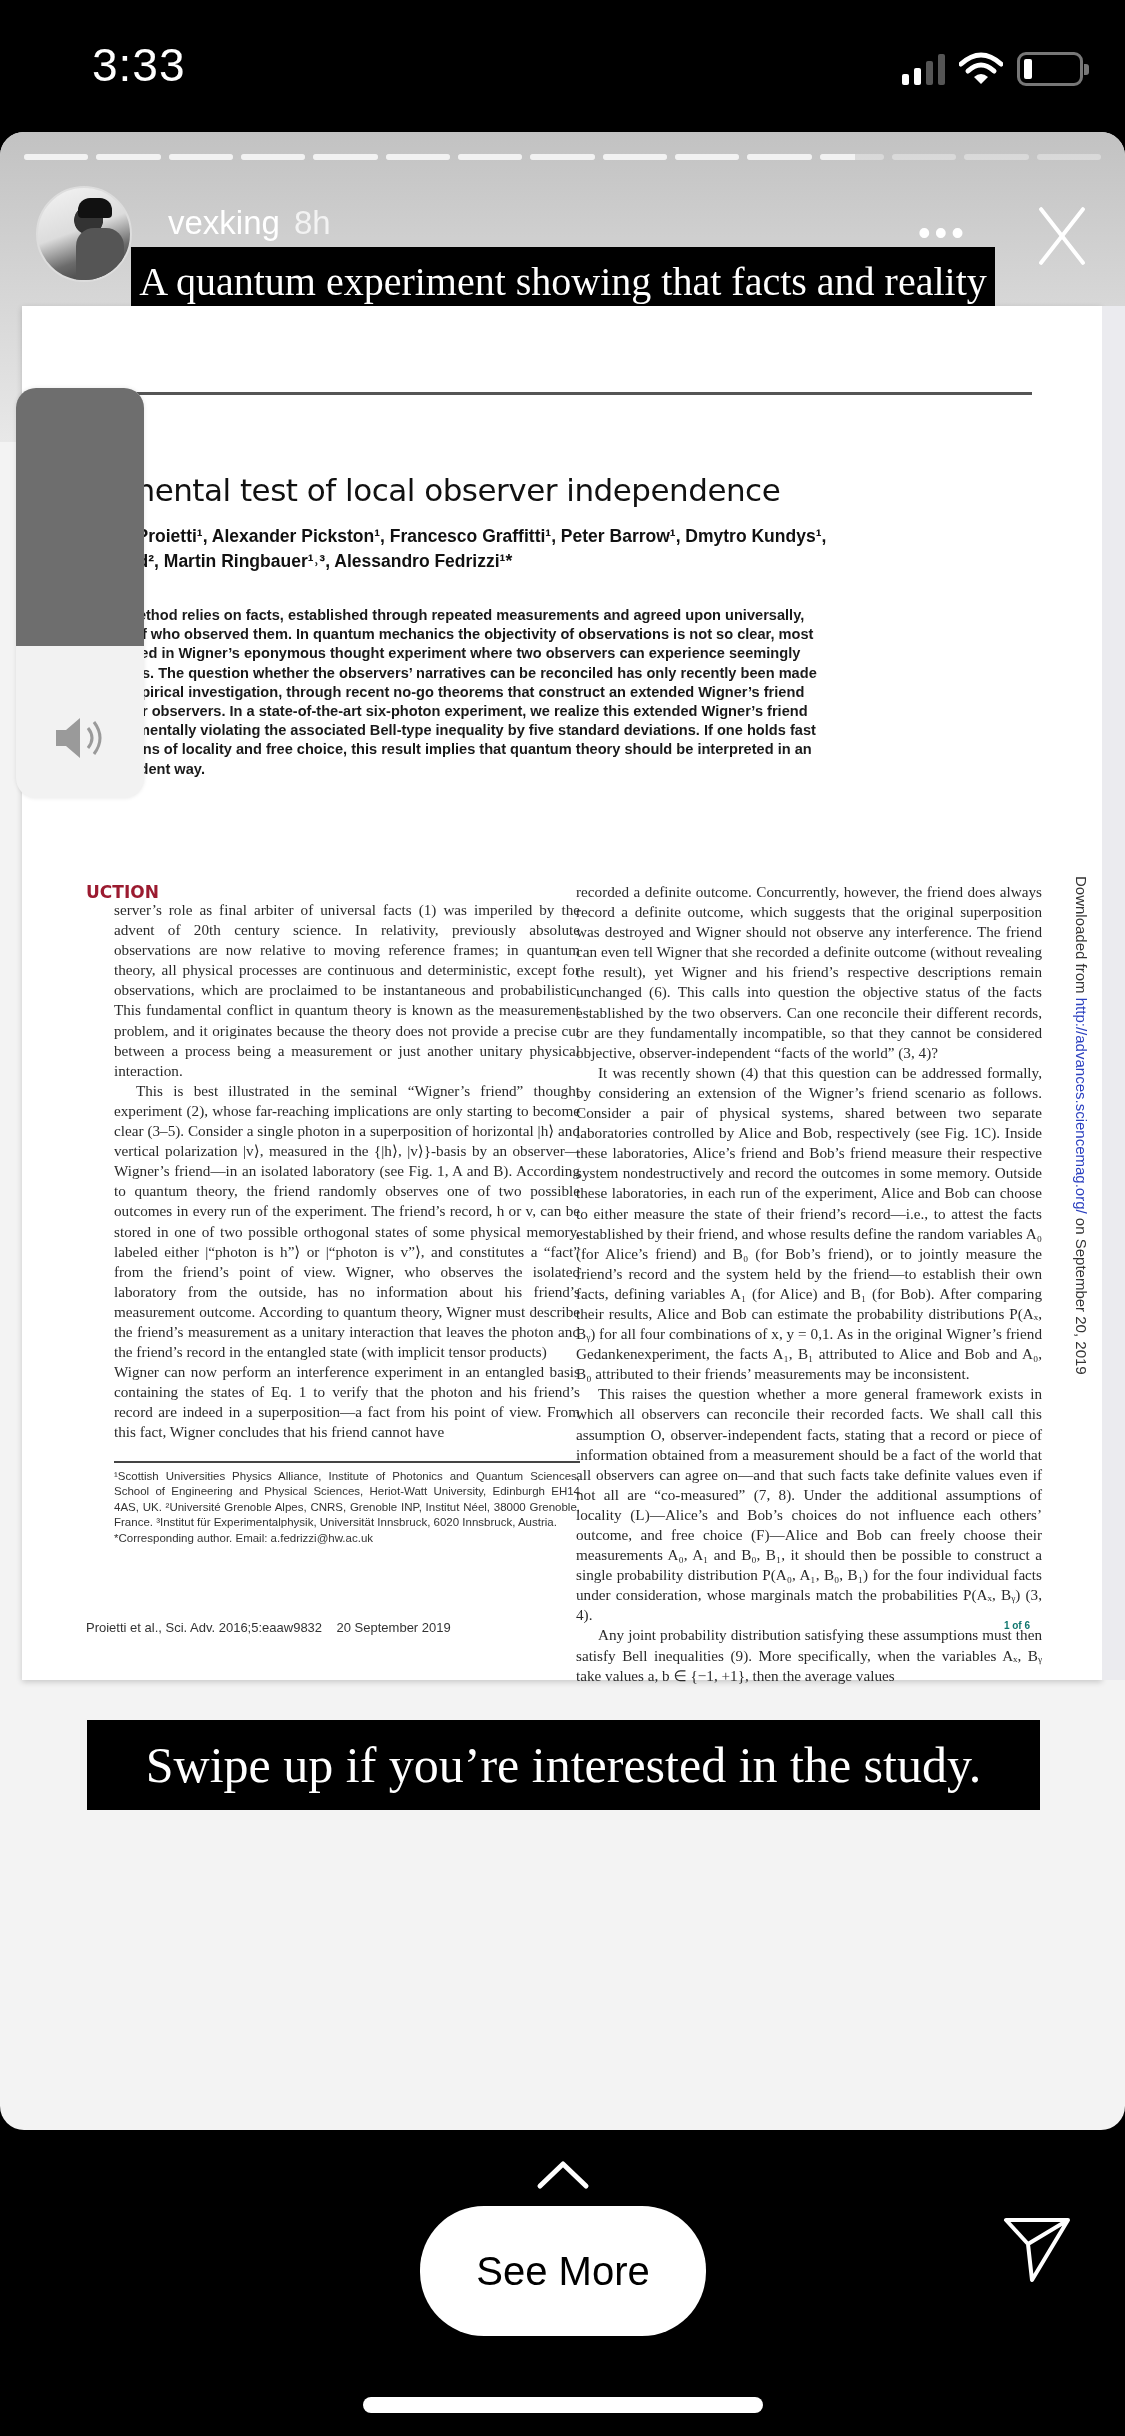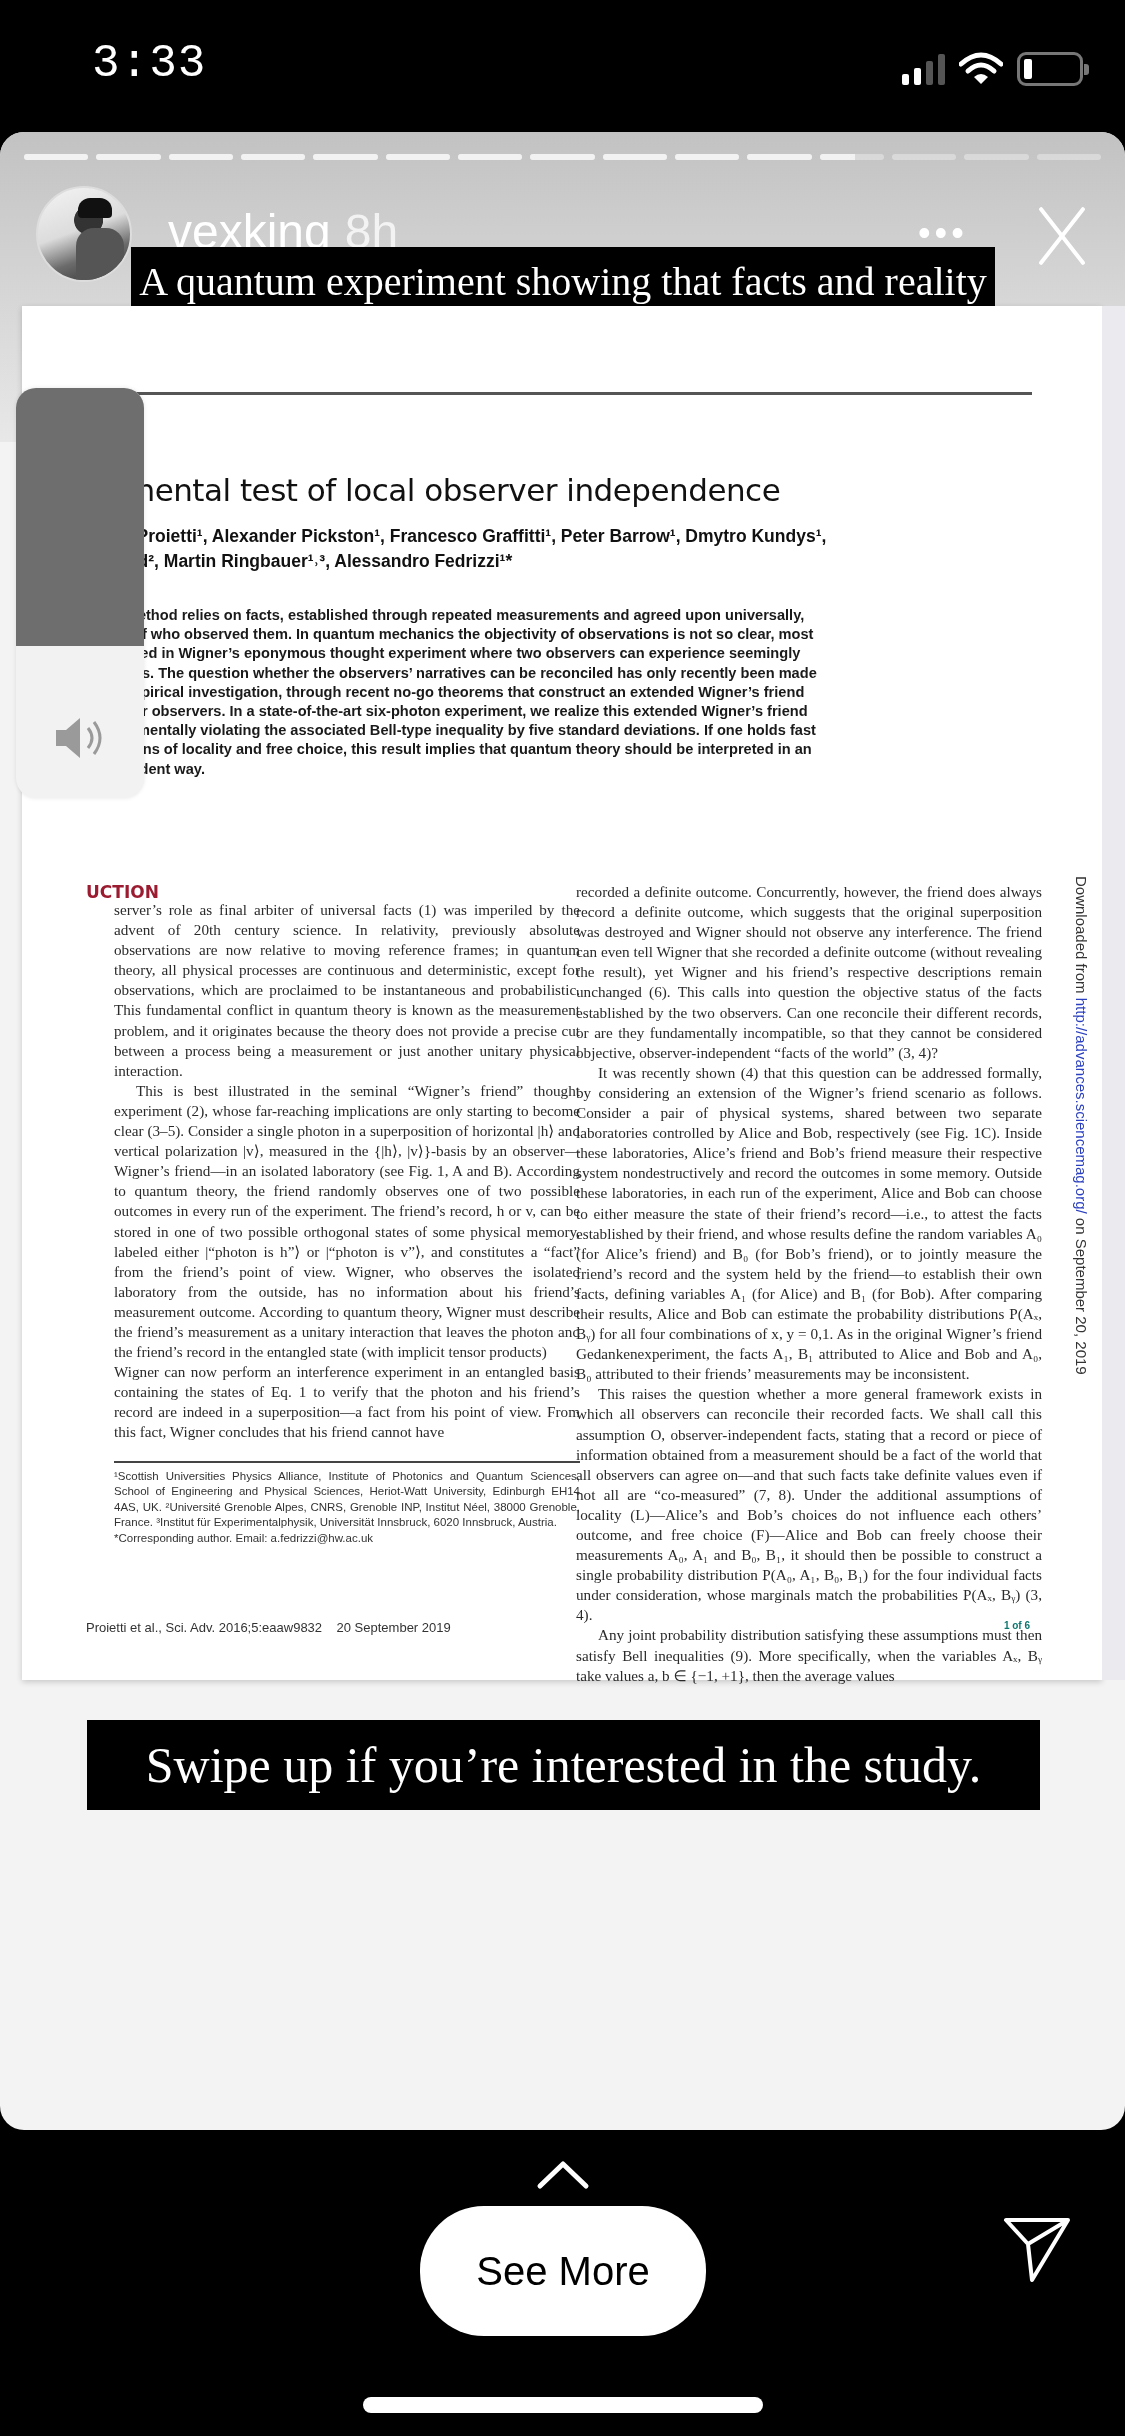--- a/index.html
+++ b/index.html
@@ -1,40 +1,40 @@
 <!DOCTYPE html>
 <html><head>
 <meta charset="utf-8">
 <style>
   * { box-sizing: border-box; margin: 0; padding: 0; }
   html, body { width: 1125px; height: 2436px; background: #000; overflow: hidden; }
   body { position: relative; font-family: "Liberation Sans", sans-serif; }
 
   
   .status-bar { position: absolute; left: 0; top: 0; width: 1125px; height: 130px; }
-  .status-time { position: absolute; left: 92px; top: 38px; color: #fff; font-size: 46px; font-weight: 500; letter-spacing: 1px; font-family: Liberation Mono, monospace; }
+  .status-time { position: absolute; left: 92px; top: 38px; color: #fff; font-size: 46px; font-weight: 500; letter-spacing: 1px; font-family: Liberation Sans, sans-serif; }
   .status-icons { position: absolute; right: 42px; top: 52px; display: flex; align-items: center; gap: 14px; }
   .signal { display: flex; align-items: flex-end; gap: 5px; height: 32px; }
   .signal span { width: 7px; background: #fff; border-radius: 2px; display: block; }
   .signal span.dim { background: #555; }
   .battery { width: 66px; height: 34px; border: 3px solid #777; border-radius: 9px; position: relative; }
   .battery::after { content: ""; position: absolute; right: -9px; top: 9px; width: 5px; height: 11px; background: #777; border-radius: 0 3px 3px 0; }
   .battery-level { position: absolute; left: 4px; top: 4px; width: 8px; height: 20px; background: #fff; border-radius: 2px; }
 
   
   .story { position: absolute; left: 0; top: 132px; width: 1125px; height: 1998px; background: #f3f3f3; border-radius: 24px; overflow: hidden; }
   .story-top-shade { position: absolute; left: 0; top: 0; width: 100%; height: 310px; background: linear-gradient(#c2c2c2, #e8e8e8); }
   .progress { position: absolute; left: 24px; right: 24px; top: 22px; display: flex; gap: 8px; }
   .seg { flex: 1; height: 6px; border-radius: 3px; background: rgba(255,255,255,0.35); position: relative; overflow: hidden; }
   .seg .fill { position: absolute; left: 0; top: 0; bottom: 0; background: #f2f2f2; }
 
   .avatar { position: absolute; left: 36px; top: 54px; width: 96px; height: 96px; border-radius: 50%; background: radial-gradient(circle at 55% 35%, #333 0 18%, transparent 19%), linear-gradient(160deg, #f4f4f4 0%, #dcdcdc 45%, #6b6b6b 70%, #2e2e2e 100%); border: 2px solid #ddd; overflow: hidden; }
   .avatar .cap { position: absolute; left: 40px; top: 10px; width: 34px; height: 20px; background: #111; border-radius: 12px 12px 4px 4px; }
   .avatar .torso { position: absolute; left: 38px; top: 40px; width: 48px; height: 60px; background: #555; border-radius: 18px 18px 0 0; }
-  .username { position: absolute; left: 168px; top: 72px; font-size: 48px; color: #fff; font-family: "Liberation Sans", sans-serif; }
+  .username { position: absolute; left: 168px; top: 72px; font-size: 33px; color: #fff; font-family: "Liberation Sans", sans-serif; }
   .time-ago { color: rgba(255,255,255,0.75); margin-left: 14px; }
   .more-dots { position: absolute; left: 918px; top: 80px; color: #fff; font-size: 36px; letter-spacing: 4px; }
   .close-btn { position: absolute; left: 1028px; top: 72px; width: 70px; height: 64px; }
   .close-btn::before, .close-btn::after { content: ""; position: absolute; left: 32px; top: -4px; width: 4px; height: 72px; background: #fff; border-radius: 2px; }
   .close-btn::before { transform: rotate(38deg); }
   .close-btn::after { transform: rotate(-38deg); }
 
   .caption-top { position: absolute; left: 131px; top: 115px; width: 864px; height: 221px; background: #000; color: #fff; font-family: "Liberation Serif", serif; font-size: 40px; line-height: 49px; text-align: center; padding-top: 10px; }
 
   

